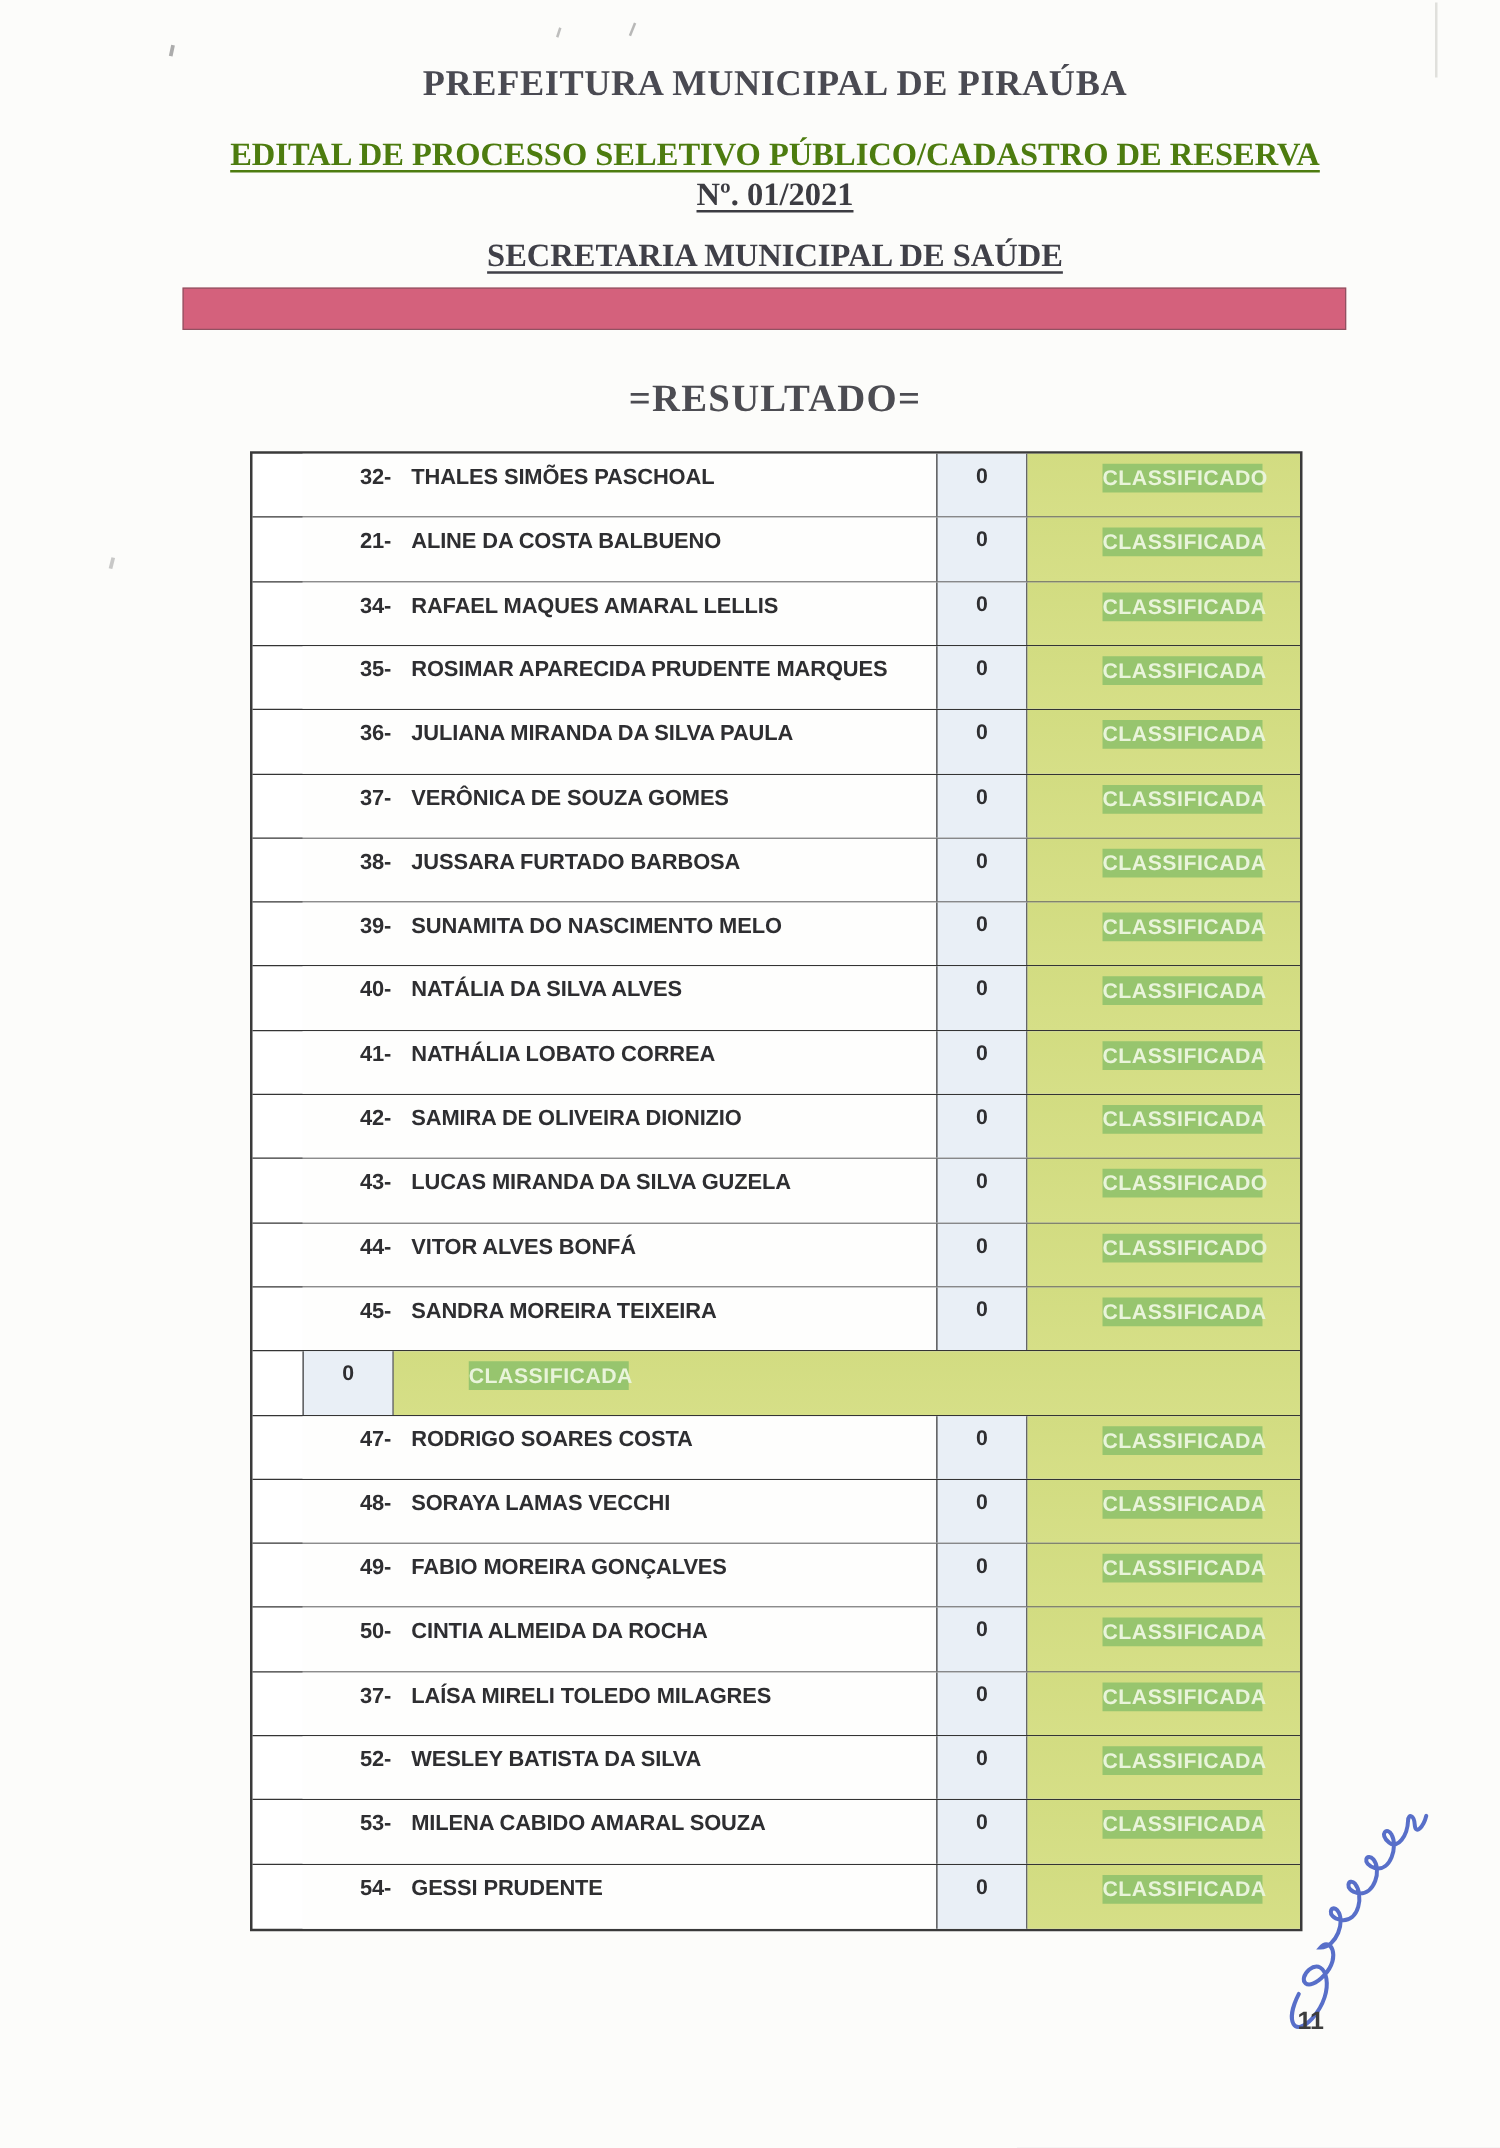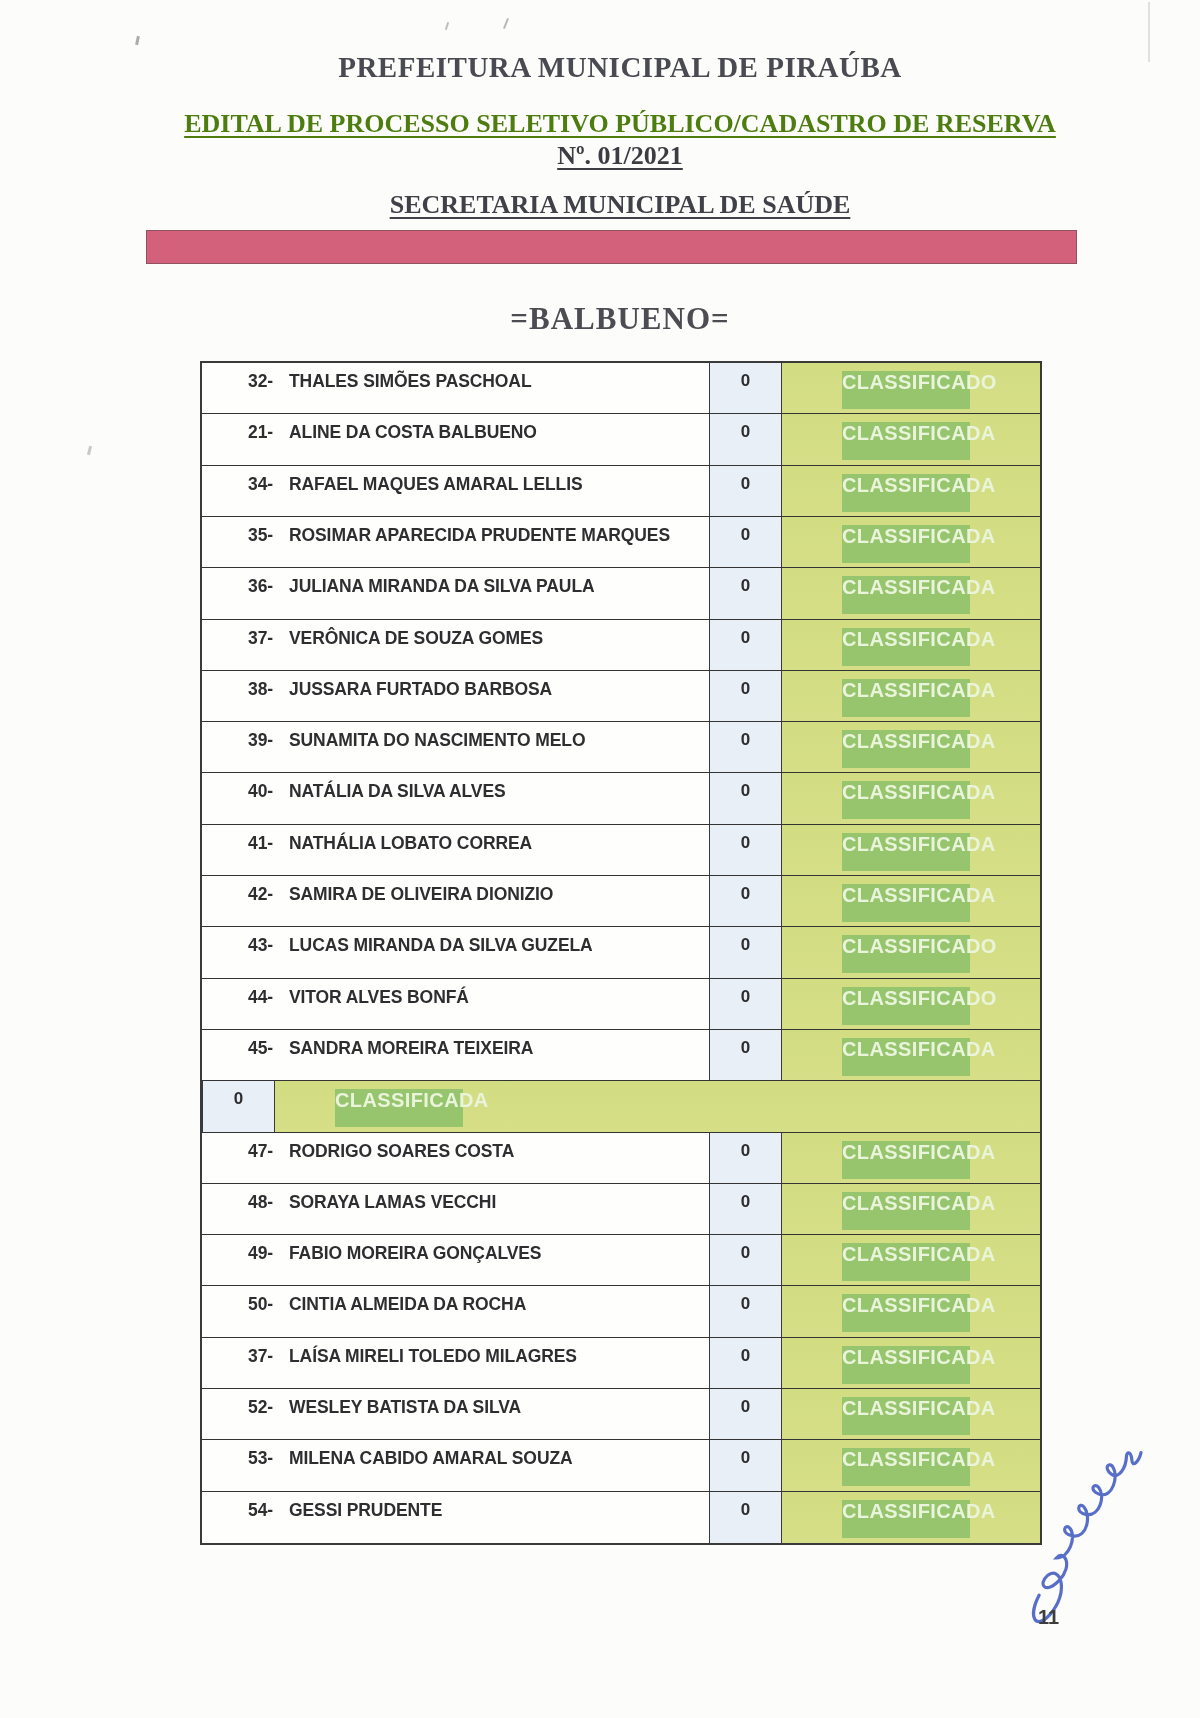--- a/index.html
+++ b/index.html
@@ -37,41 +37,41 @@
   }
   
   .rtable{
     position:absolute;left:200px;top:361px;width:842px;height:1184px;
     border:2px solid #3a3a3a;
     box-sizing:border-box;
     display:grid;
     grid-template-rows:repeat(23,1fr);
     background:#fff;
   }
-  .row{display:flex;border-bottom:1px solid #343434;}
+  .row{display:flex;border-bottom:1px solid #343434;padding-left:40px;}
   .row:last-child{border-bottom:none;}
   .cell{box-sizing:border-box;height:100%;}
   .cell.name{
     width:507px;background:#fefefd;
     padding:8px 0 0 46px;
     font-size:17.5px;font-weight:700;color:#2e2e31;
     letter-spacing:-0.1px;white-space:nowrap;
   }
   .cell.name .num{display:inline-block;min-width:41px;}
   .cell.score{
     width:73px;
     border-left:1px solid #3a3a3a;border-right:1px solid #3a3a3a;
     text-align:center;padding-top:8px;
     font-size:17px;font-weight:700;color:#2e2e31;
   }
   .cell.status{flex:1;position:relative;}
   .badge{
-    position:absolute;left:60px;top:8px;width:128px;height:38px;
+    position:absolute;left:60px;top:8px;width:128px;height:23px;
     text-align:center;line-height:23px;
-    font-size:20px;font-weight:700;letter-spacing:.4px;
+    font-size:17px;font-weight:700;letter-spacing:.4px;
     color:#e9f4da;
   }
   
   .pageno{
     position:absolute;left:1038px;top:1606px;
     font-size:20px;font-weight:700;color:#3d3d3d;
   }
   .sig{
     position:absolute;left:1002px;top:1458px;width:180px;height:160px;
     transform:rotate(-18deg);
@@ -97,21 +97,21 @@
   <div class="spk a4"></div>
   <div class="spk a5"></div>
   <div class="spk a6"></div>
   <div class="spk a7"></div>
 
   <div class="hdr title">PREFEITURA MUNICIPAL DE PIRAÚBA</div>
   <div class="hdr edital"><span class="uline">EDITAL DE PROCESSO SELETIVO PÚBLICO/CADASTRO DE RESERVA</span></div>
   <div class="hdr edital2"><span class="uline">Nº. 01/2021</span></div>
   <div class="hdr dept"><span class="uline">SECRETARIA MUNICIPAL DE SAÚDE</span></div>
   <div class="pinkbar" id="pinkbar" style="background: rgb(212, 97, 124);"></div>
-  <div class="hdr result">=BALBUENO=</div>
+  <div class="hdr result">=RESULTADO=</div>
 
   <div class="rtable" id="rtable">
       <div class="row">
         <div class="cell name"><span class="num">32-</span>THALES SIMÕES PASCHOAL</div>
         <div class="cell score" style="background: rgb(233, 239, 246);">0</div>
         <div class="cell status" style="background: linear-gradient(rgb(210, 220, 129), rgb(214, 223, 135));">
           <span class="badge" style="background: rgb(151, 197, 110); color: rgb(233, 244, 218);">CLASSIFICADO</span>
         </div>
       </div>
       <div class="row">

